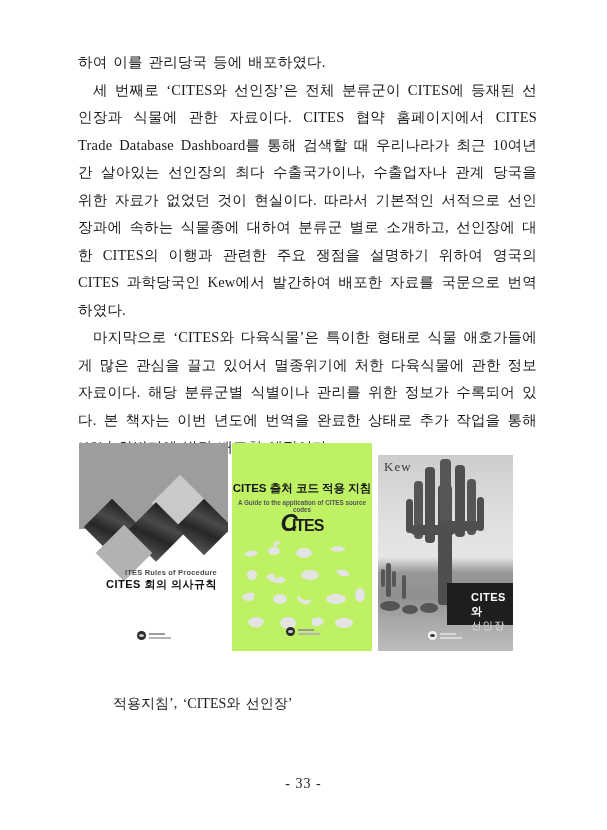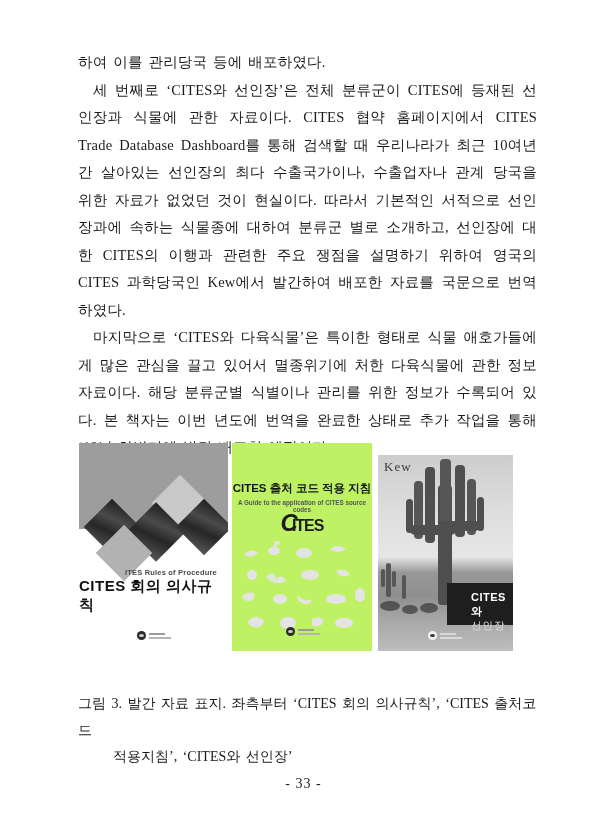--- a/index.html
+++ b/index.html
@@ -24,21 +24,21 @@
   .dia{position:absolute;transform:rotate(45deg);}
   .dia.photo{background:linear-gradient(160deg,#1f1f1f 0%,#4a4a4a 35%,#262626 60%,#565656 100%);}
   .dia.light{background:#c9c9c9;}
   .dia.mid{background:#b2b2b2;}
   .c1-title-en{
     position:absolute;right:11px;top:125px;font-family:"Liberation Sans","DejaVu Sans",sans-serif;
     font-size:7.5px;font-weight:bold;color:#4a4a4a;letter-spacing:.2px;
   }
   .c1-title-ko{
     position:absolute;right:11px;top:134px;font-family:"Liberation Sans","DejaVu Sans",sans-serif;
-    font-size:15px;font-weight:bold;color:#101010;letter-spacing:.5px;
+    font-size:11px;font-weight:bold;color:#101010;letter-spacing:.5px;
   }
   
   .gov{position:absolute;display:flex;align-items:center;gap:3px;}
   .gov-circle{width:9px;height:9px;border-radius:50%;background:#2a2a2a;position:relative;}
   .gov-circle:after{content:"";position:absolute;left:2px;top:3px;width:5px;height:3px;border-radius:50%;background:#cfcfcf;}
   .gov-lines{display:flex;flex-direction:column;gap:2px;}
   .gov-lines i{display:block;width:16px;height:2px;background:#9a9a9a;}
   .gov-lines i:last-child{width:22px;height:2px;background:#b5b5b5;}
   .gov.dark-bg .gov-circle{background:#f2f2f2;}
   .gov.dark-bg .gov-circle:after{background:#333;}
@@ -184,19 +184,18 @@
         <span class="gov-circle"></span>
         <span class="gov-lines">
             <i></i>
             <i></i>
           </span>
       </div>
     </div>
   </div>
 
   <div class="caption">
-    <div class="cap1">그림 3. 발간 자료 표지. 좌측부터 ‘CITES 회의 의사규칙’, ‘CITES 출처코드</div>
     <div class="cap2">적용지침’, ‘CITES와 선인장’</div>
   </div>
 
   <div class="pagenum">- 33 -</div>
 
 </div>
 
 </body></html>

